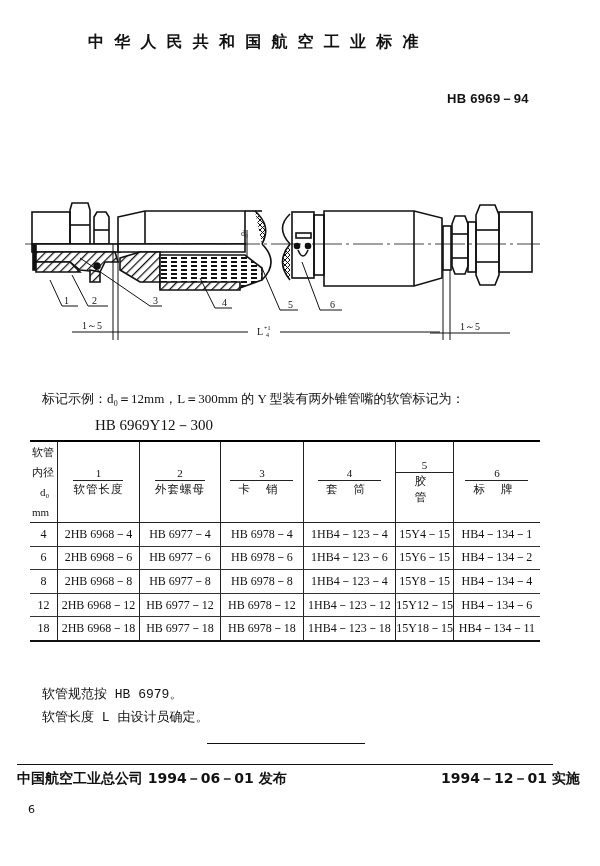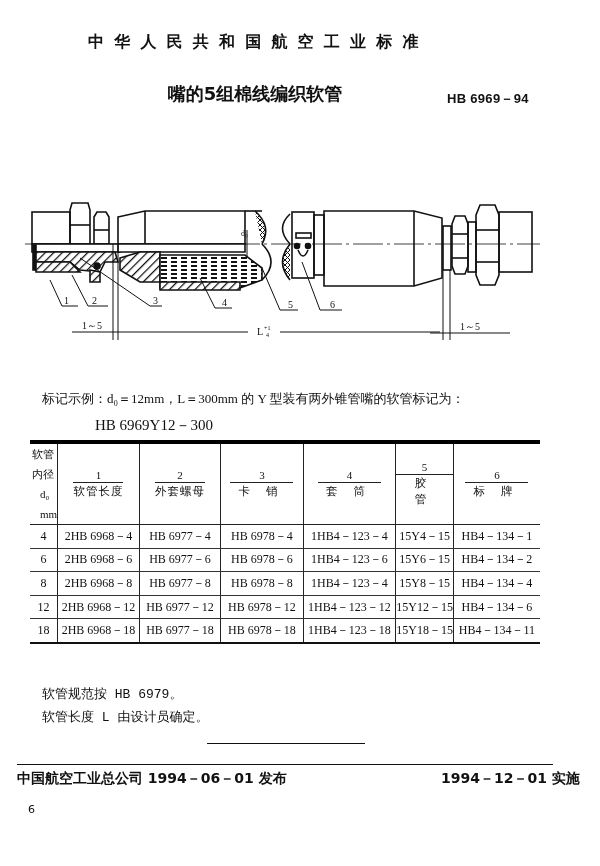--- a/index.html
+++ b/index.html
@@ -6,21 +6,21 @@
   body { width:600px; height:866px; position:relative; overflow:hidden; color:#111; font-family:"DejaVu Sans", sans-serif; }
   .abs { position:absolute; }
   .org-title { left:88px; top:32px; font-size:16px; font-weight:bold; letter-spacing:10.2px; white-space:nowrap; }
   .std-title { left:155px; top:80px; font-size:18px; font-weight:bold; line-height:27px; text-align:center; width:200px; }
   .std-code { left:447px; top:90px; font-size:13px; font-weight:bold; font-family:Liberation Sans, sans-serif; letter-spacing:0.3px; }
   .drawing { left:0; top:190px; width:600px; height:170px; }
   .example { left:42px; top:390px; font-size:13px; font-family:"Liberation Serif", serif; white-space:nowrap; }
   .example-code { left:95px; top:416px; font-size:15px; font-family:"Liberation Serif", serif; }
   table.parts { position:absolute; left:30px; top:440px; width:510px; border-collapse:collapse; font-family:"Liberation Serif", serif; font-size:12px; }
   table.parts th, table.parts td { border-left:1px solid #222; border-right:1px solid #222; text-align:center; padding:0; }
-  table.parts tr.head th { height:80px; font-weight:normal; border-top:4px solid #000000; border-bottom:1px solid #222; vertical-align:middle; }
+  table.parts tr.head th { height:80px; font-weight:normal; border-top:2px solid #000000; border-bottom:1px solid #222; vertical-align:middle; }
   table.parts tr.head th:first-child { border-left:none; font-size:11px; line-height:20px; text-align:left; padding-left:2px; }
   table.parts tr.head th:last-child { border-right:none; }
   table.parts td { height:22.6px; border-bottom:1px solid #333; white-space:nowrap; }
   table.parts td:first-child { border-left:none; }
   table.parts td:last-child { border-right:none; }
   table.parts tr:last-child td { border-bottom:2px solid #111;margin-top:7px; }
   .colhead { display:inline-block; text-align:center; }
   .colhead .num { display:block; font-size:11px; line-height:13px; border-bottom:1px solid #222; padding:0 6px; }
   .colhead .lbl { display:block; font-size:11.5px; line-height:16px; letter-spacing:1px; }
   .colhead .lbl.spread { letter-spacing:16px; padding-left:8px; }
@@ -30,21 +30,20 @@
   .pub { left:17px; top:770px; font-size:14px; font-weight:bold; white-space:nowrap; }
   .impl { left:441px; top:770px; font-size:14px; font-weight:bold; white-space:nowrap; }
   .pageno { left:28px; top:803px; font-size:11px; }
 </style>
 </head>
 <body>
 
 <div class="abs org-title">中华人民共和国航空工业标准</div>
 
 <div class="abs std-title">
-  <div>嘴的5组棉线编织软管</div>
 </div>
 <div class="abs std-code">HB 6969－94</div>
 
 <svg class="abs drawing" viewBox="0 190 600 170" width="600" height="170" xmlns="http://www.w3.org/2000/svg">
   <defs>
     <pattern id="hatch" width="6" height="6" patternUnits="userSpaceOnUse" patternTransform="rotate(45)">
       <rect width="6" height="6" fill="#fff"></rect>
       <line x1="0" y1="0" x2="0" y2="6" stroke="#111" stroke-width="2.5"></line>
     </pattern>
     <pattern id="braid" width="5" height="5" patternUnits="userSpaceOnUse">
@@ -165,21 +164,21 @@
       <col style="width:93px">
       <col style="width:55px">
       <col style="width:87px">
   </colgroup>
   <tbody>
       <tr class="head">
     <th>
       <div>软管</div>
       <div>内径</div>
       <div style="text-align:center">d₀</div>
-      <div style="text-align:right">mm</div>
+      <div style="text-align:left">mm</div>
     </th>
     <th><span class="colhead"><span class="num">1</span><span class="lbl">软管长度</span></span></th>
     <th><span class="colhead"><span class="num">2</span><span class="lbl">外套螺母</span></span></th>
     <th><span class="colhead"><span class="num">3</span><span class="lbl spread">卡销</span></span></th>
     <th><span class="colhead"><span class="num">4</span><span class="lbl spread">套筒</span></span></th>
     <th><span class="colhead"><span class="num">5</span><span class="lbl spread">胶管</span></span></th>
     <th><span class="colhead"><span class="num">6</span><span class="lbl spread">标牌</span></span></th>
   </tr>
   <tr>
     <td>4</td>

